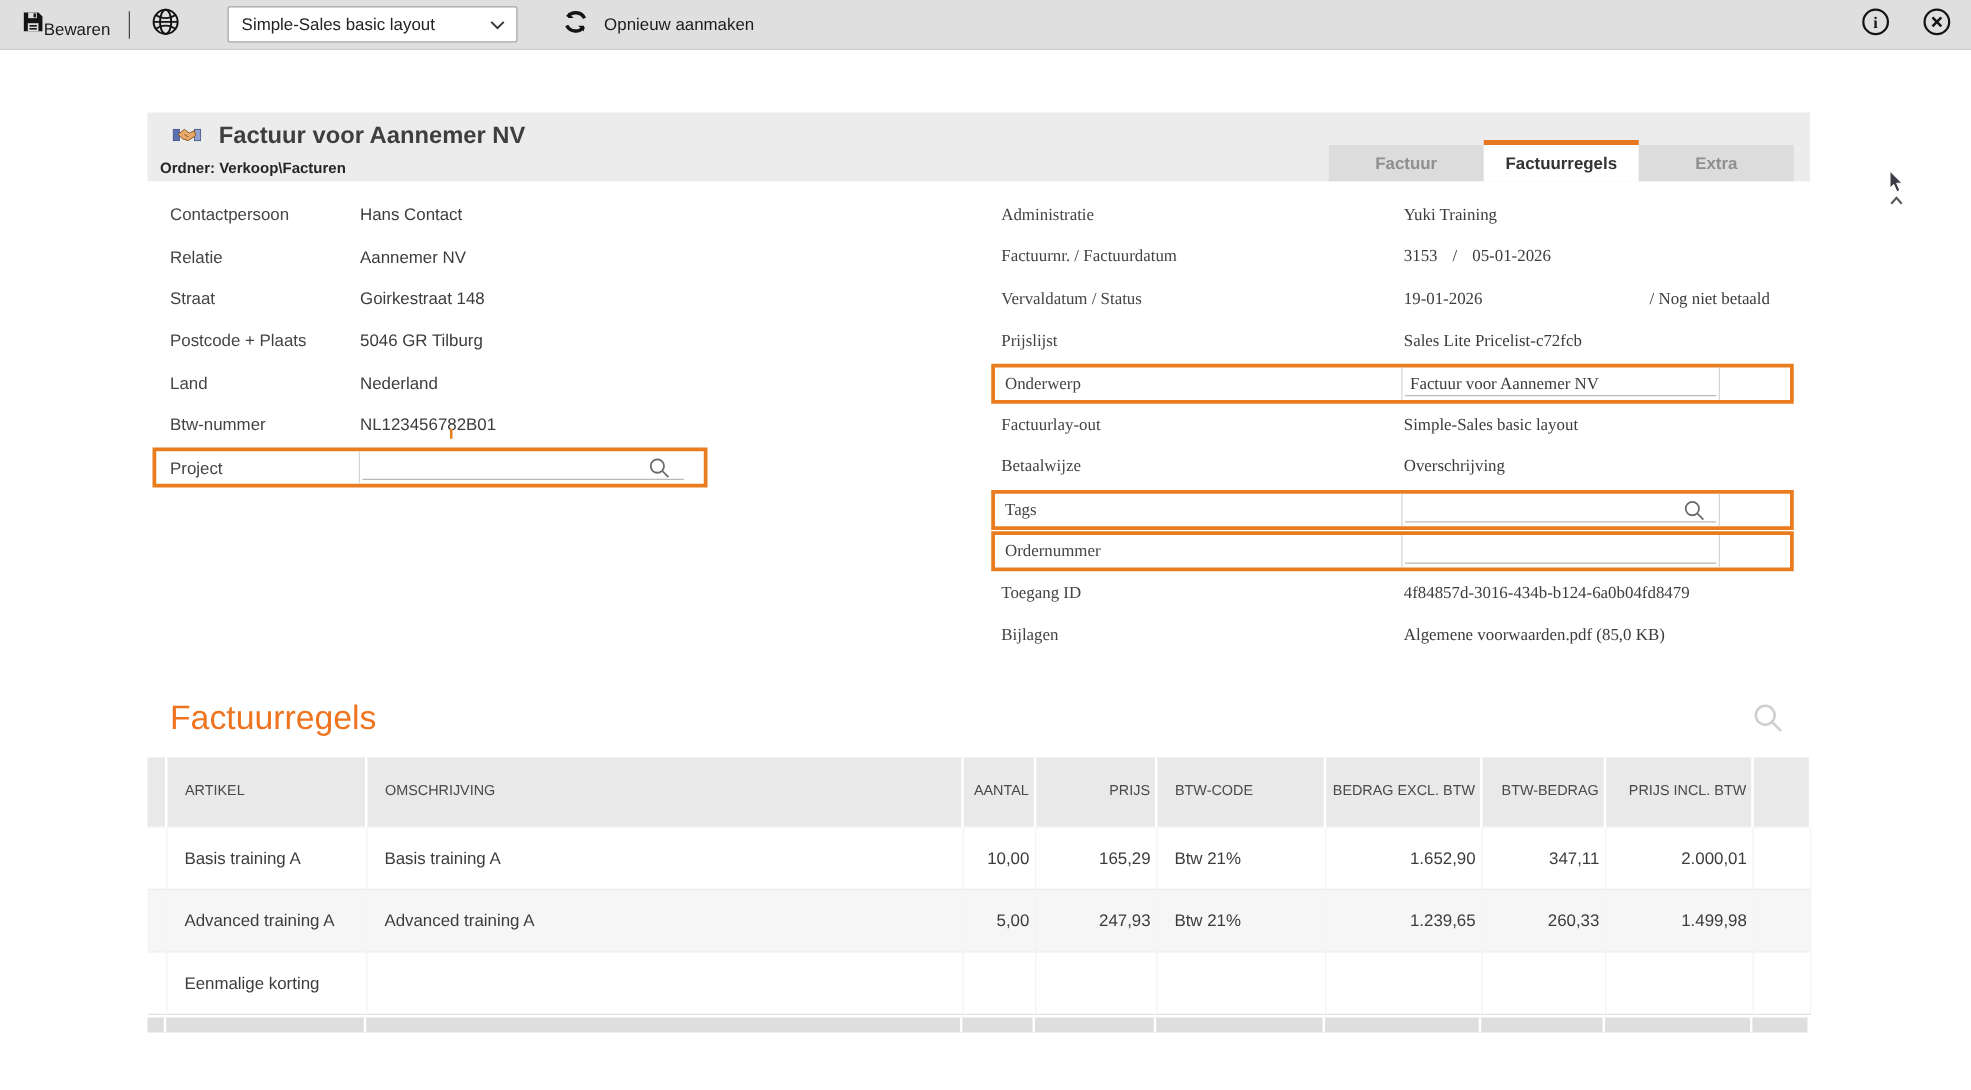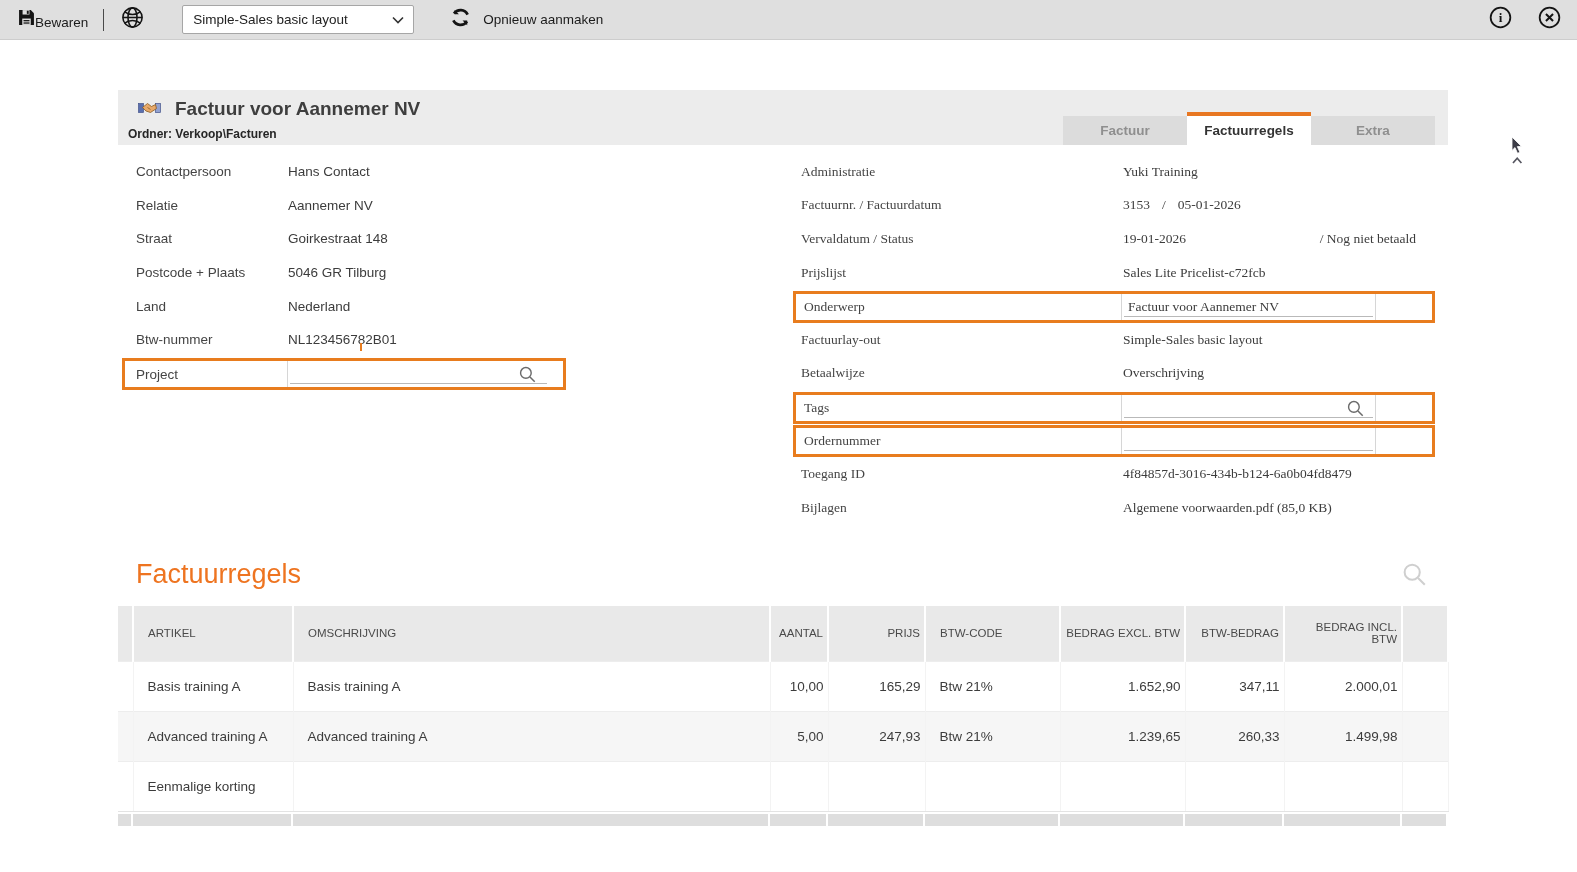--- a/index.html
+++ b/index.html
@@ -328,21 +328,21 @@
       <thead>
         <tr>
           <th class="first"></th>
           <th>ARTIKEL</th>
           <th>OMSCHRIJVING</th>
           <th class="num">AANTAL</th>
           <th class="num">PRIJS</th>
           <th>BTW-CODE</th>
           <th class="num">BEDRAG EXCL. BTW</th>
           <th class="num">BTW-BEDRAG</th>
-          <th class="num">BEDRAG INCL. BTW</th>
+          <th class="num">PRIJS INCL. BTW</th>
           <th class="last"></th>
         </tr>
       </thead>
       <tbody>
         <tr>
           <td></td>
           <td>Basis training A</td>
           <td>Basis training A</td>
           <td class="num">10,00</td>
           <td class="num">165,29</td>

